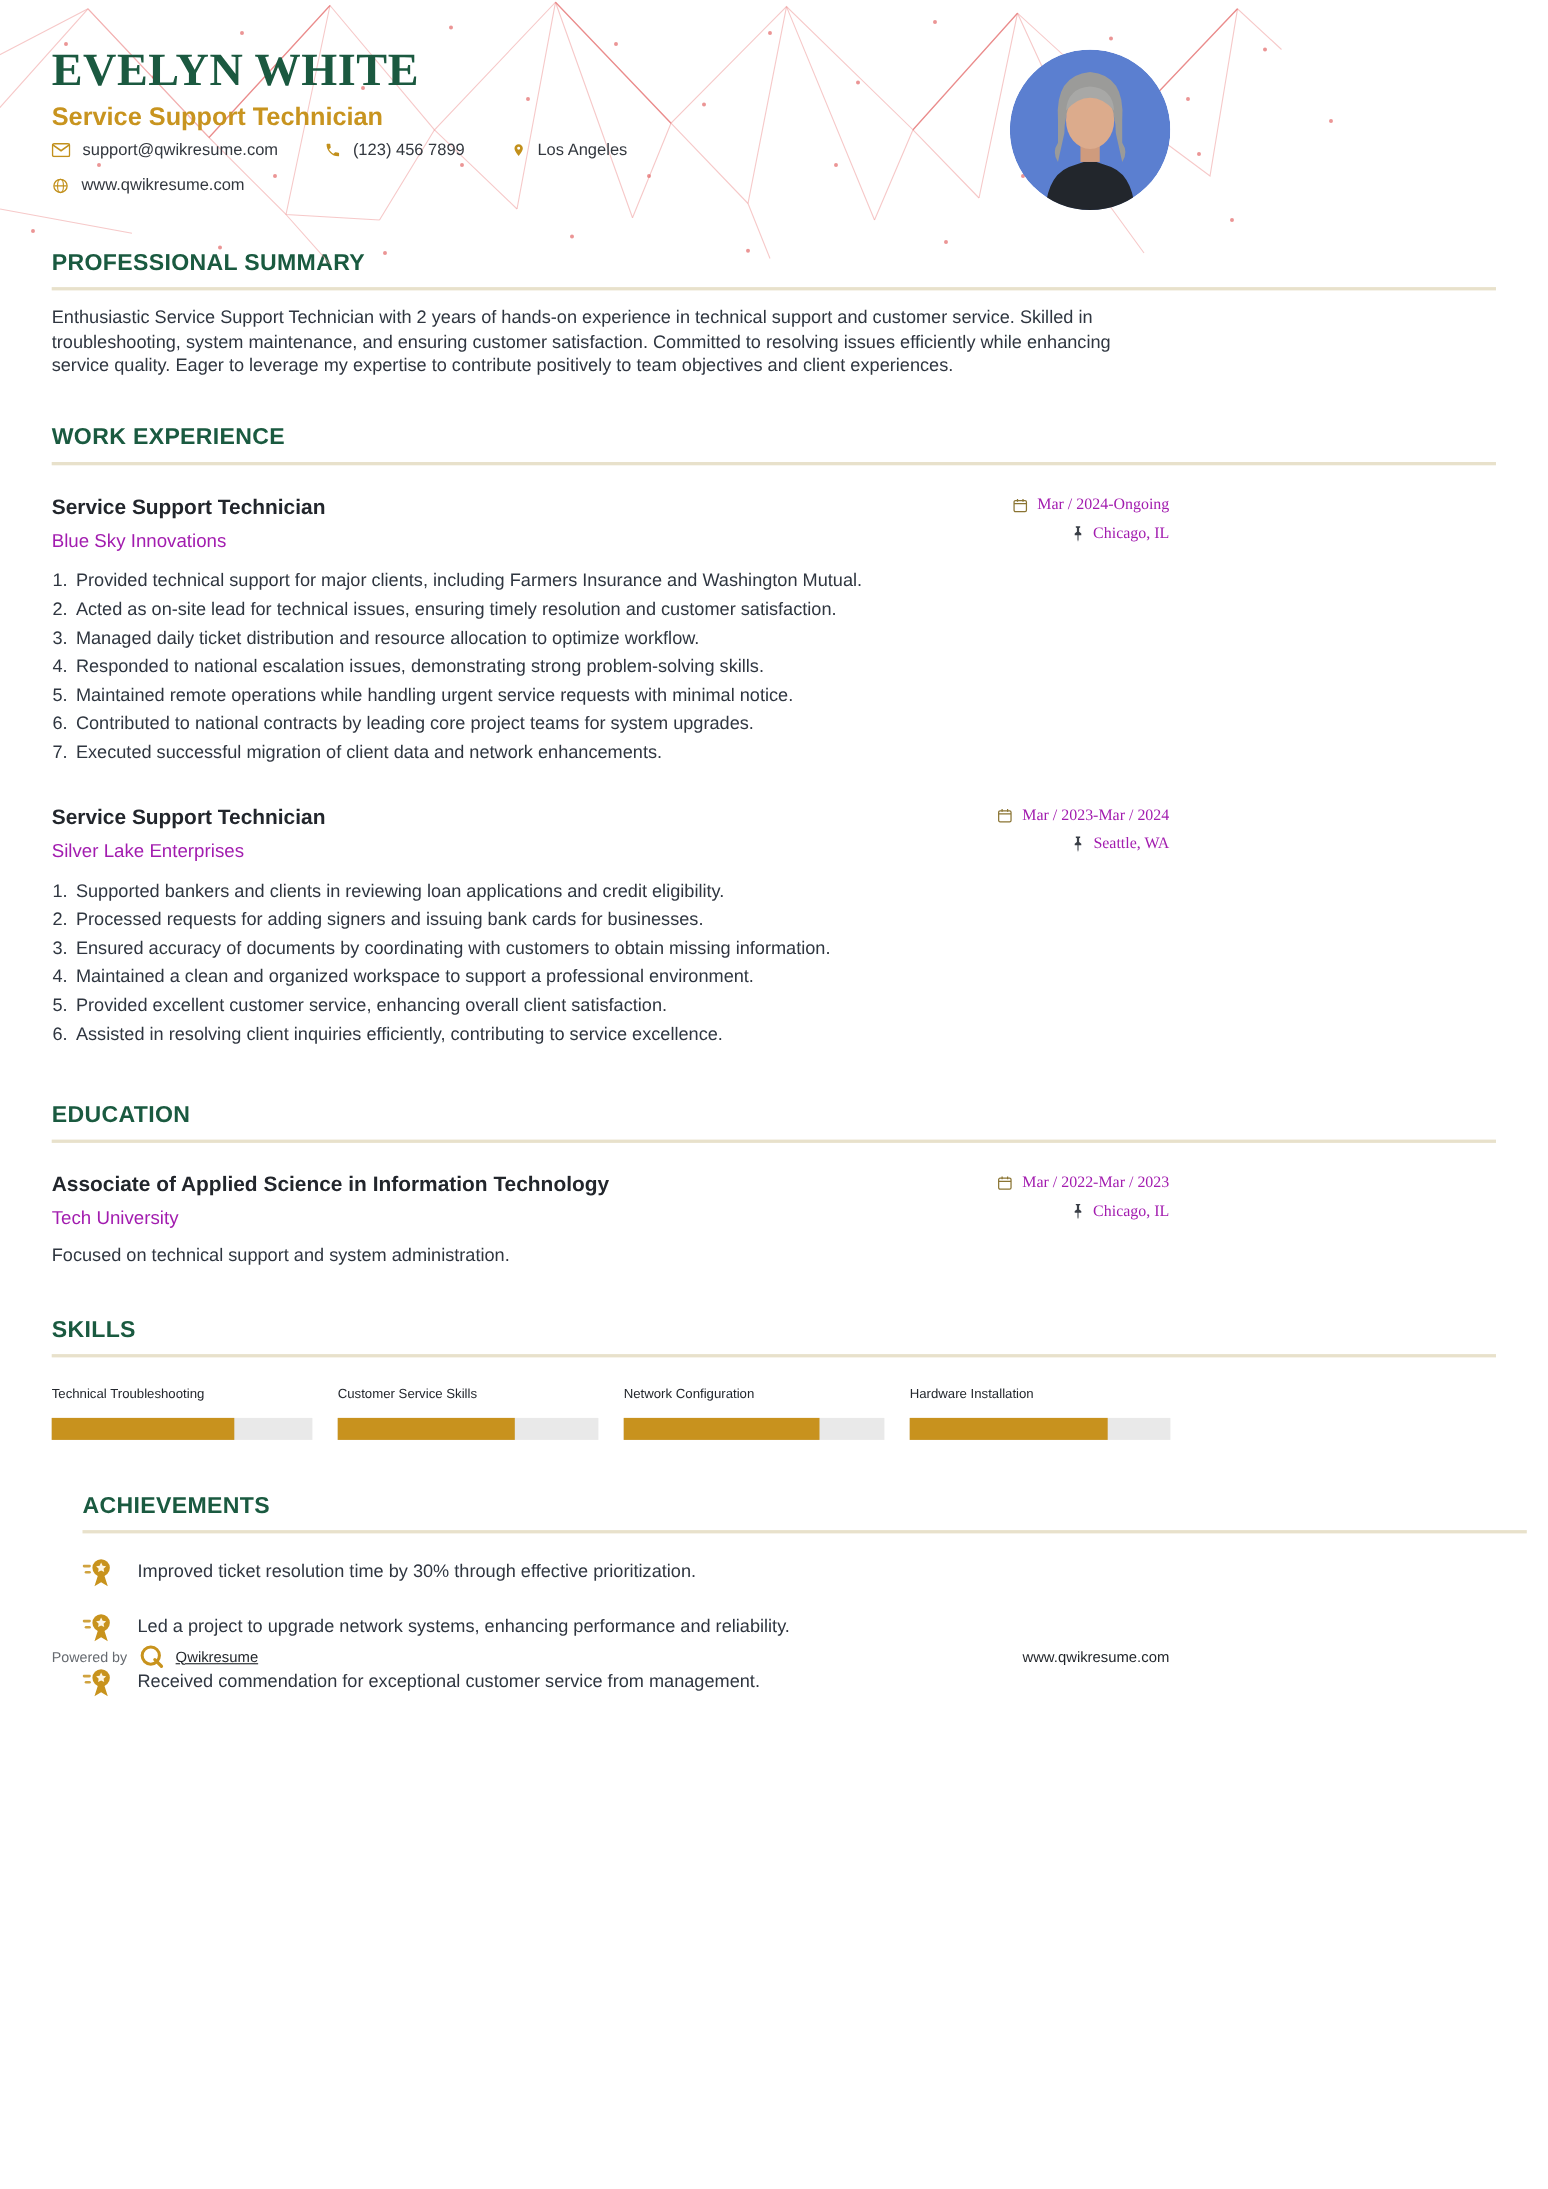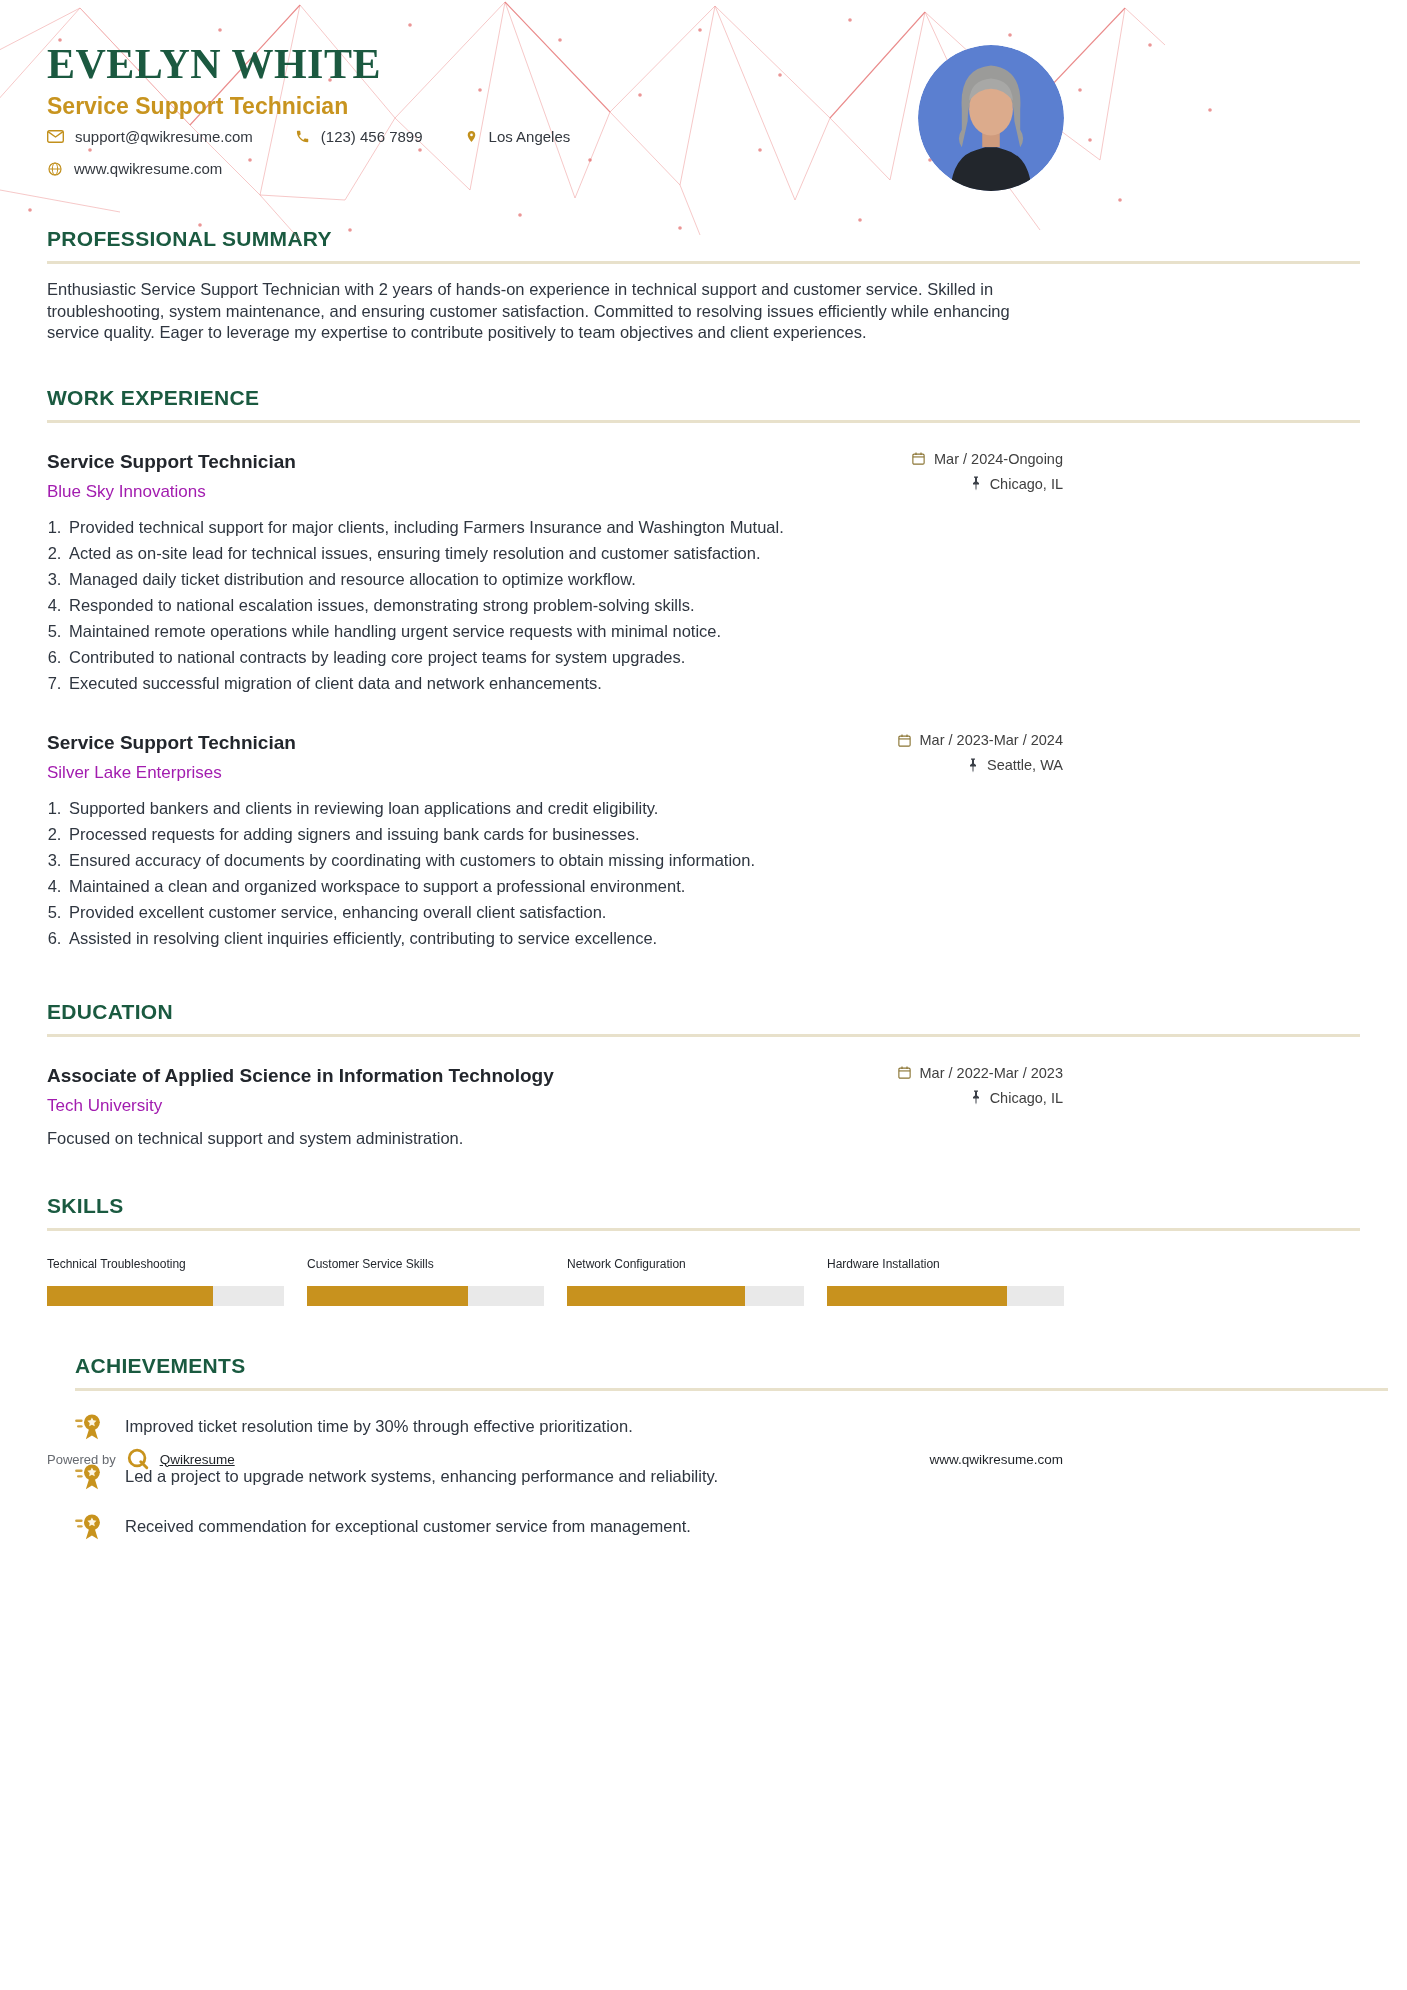--- a/index.html
+++ b/index.html
@@ -43,41 +43,41 @@
 
   .summary-section { margin-top: 22px; }
   .summary-text { margin: 15px 0 0 0; font-size: 16.5px; line-height: 21.5px; color: #2f3640; }
 
   .experience-section { margin-top: 42px; }
   .job { margin-top: 28px; }
   .job-head { display: flex; justify-content: space-between; width: 1016px; }
   .job-title { font-size: 19px; font-weight: 700; color: #22262c; }
   .company { margin-top: 9px; font-size: 17px; font-weight: 500; color: #a21caf; }
   .meta { text-align: right; }
-  .meta-row { display: flex; justify-content: flex-end; align-items: center; gap: 8px; font-size: 14.5px; color: #404040; margin-bottom: 9px; }
+  .meta-row { display: flex; justify-content: flex-end; align-items: center; gap: 8px; font-size: 14.5px; color: #a21caf; margin-bottom: 9px; font-family: Liberation Serif, serif; }
   .bullets { margin: 15px 0 0 0; padding-left: 19px; font-size: 16.5px; line-height: 21.5px; color: #2f3640; width: 997px; }
   .bullets li { margin-bottom: 4.5px; padding-left: 3px; }
 
   .education-section { margin-top: 50px; }
   .edu-desc { margin-top: 13px; font-size: 16.5px; color: #2f3640; }
 
   .skills-section { margin-top: 46px; }
   .skills-grid { margin-top: 26px; display: grid; grid-template-columns: repeat(4, 237px); column-gap: 23px; }
   .skill-name { font-size: 12px; color: #23272d; }
   .skill-track { margin-top: 15px; height: 20px; background: #e9e9e9; position: relative; }
   .skill-fill { height: 100%; background: #c8921e; }
 
   .achievements-section { margin-top: 48px; margin-left: 28px; }
   .achievement { display: flex; align-items: center; gap: 18px; margin-top: 22px; }
   .achievement:first-of-type { margin-top: 26px; }
   .achievement-text { font-size: 16.5px; color: #2f3640; }
 
   
   .footer {
-    position: absolute; top: 1447px; left: 47px; width: 1016px;
+    position: absolute; top: 1494px; left: 47px; width: 1016px;
     display: flex; justify-content: space-between; align-items: center;
   }
   .footer-left { display: flex; align-items: center; gap: 10px; }
   .powered-by { font-size: 13px; color: #666a70; }
   .brand-name { font-size: 13.5px; color: #1f2328; text-decoration: underline; cursor: pointer; }
   .footer-site { font-size: 13.5px; color: #1f2328; }
 </style>
 </head>
 <body>
 

